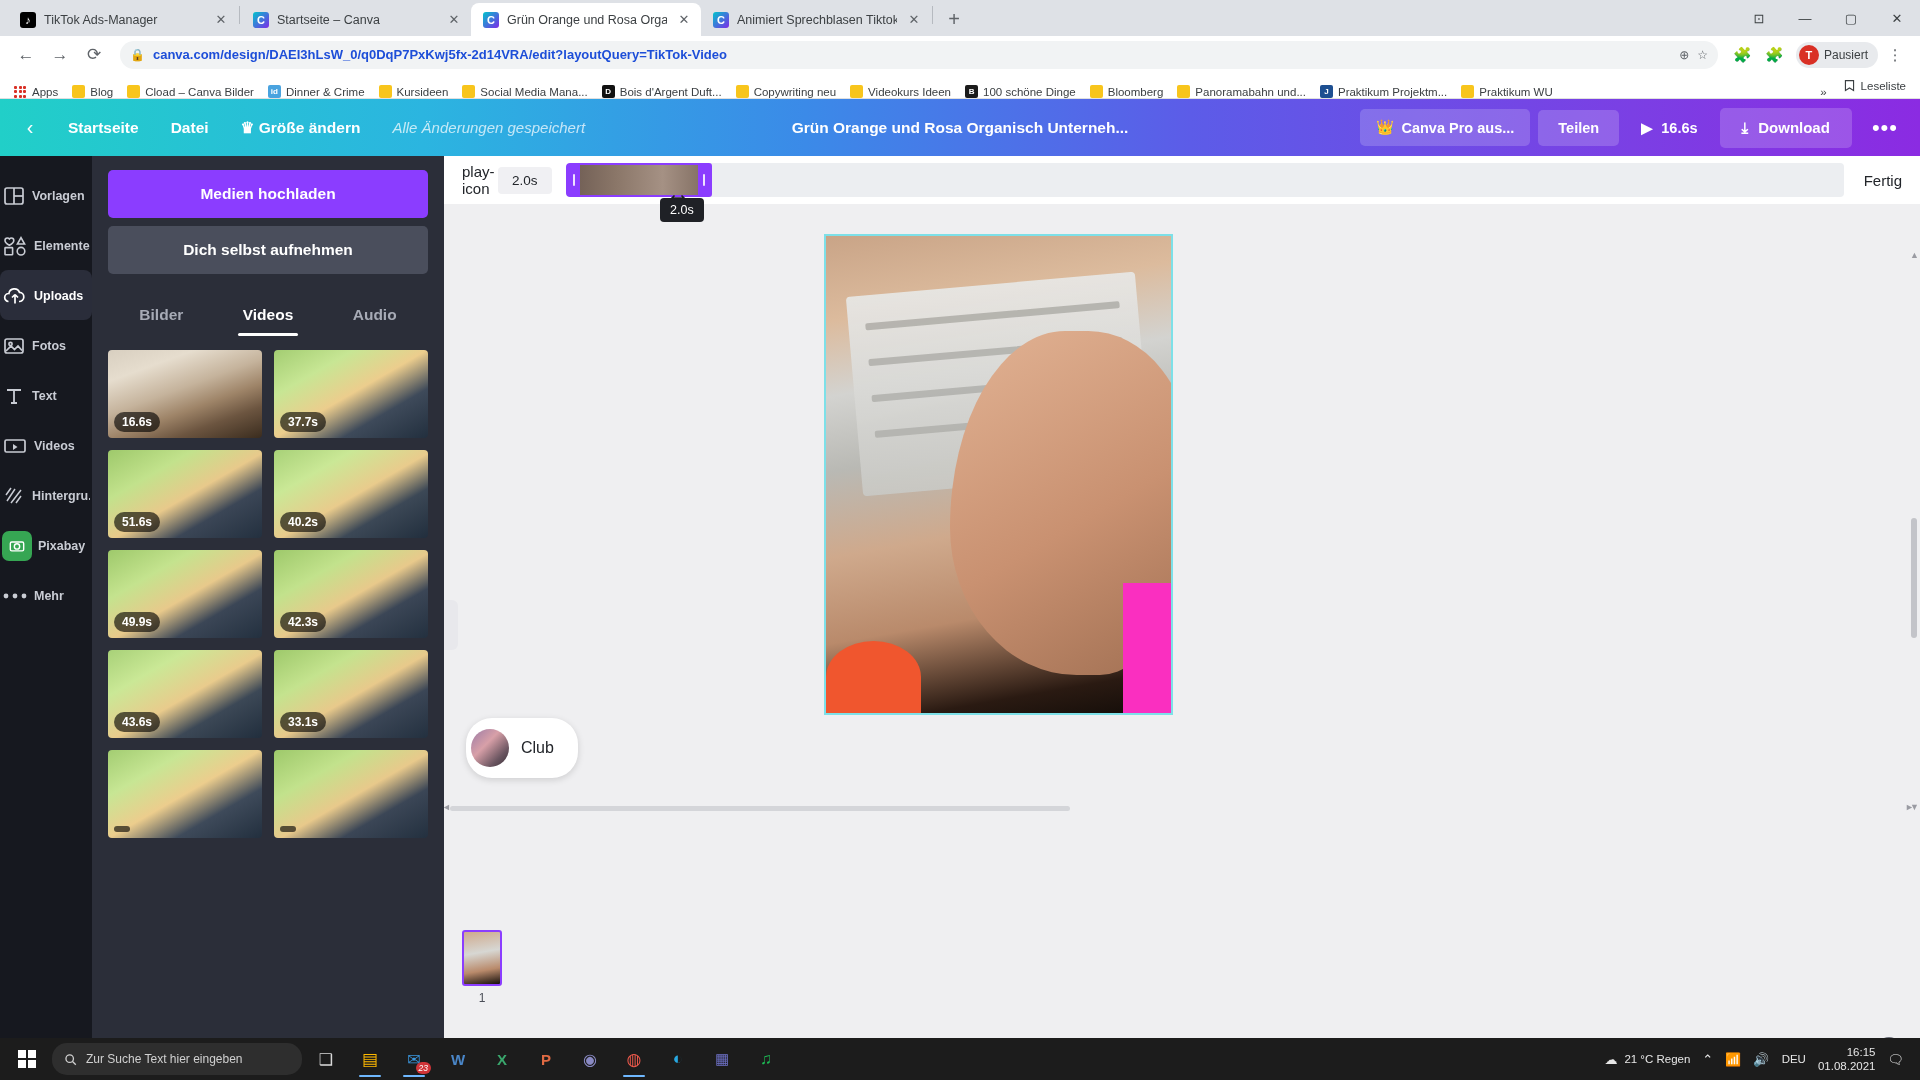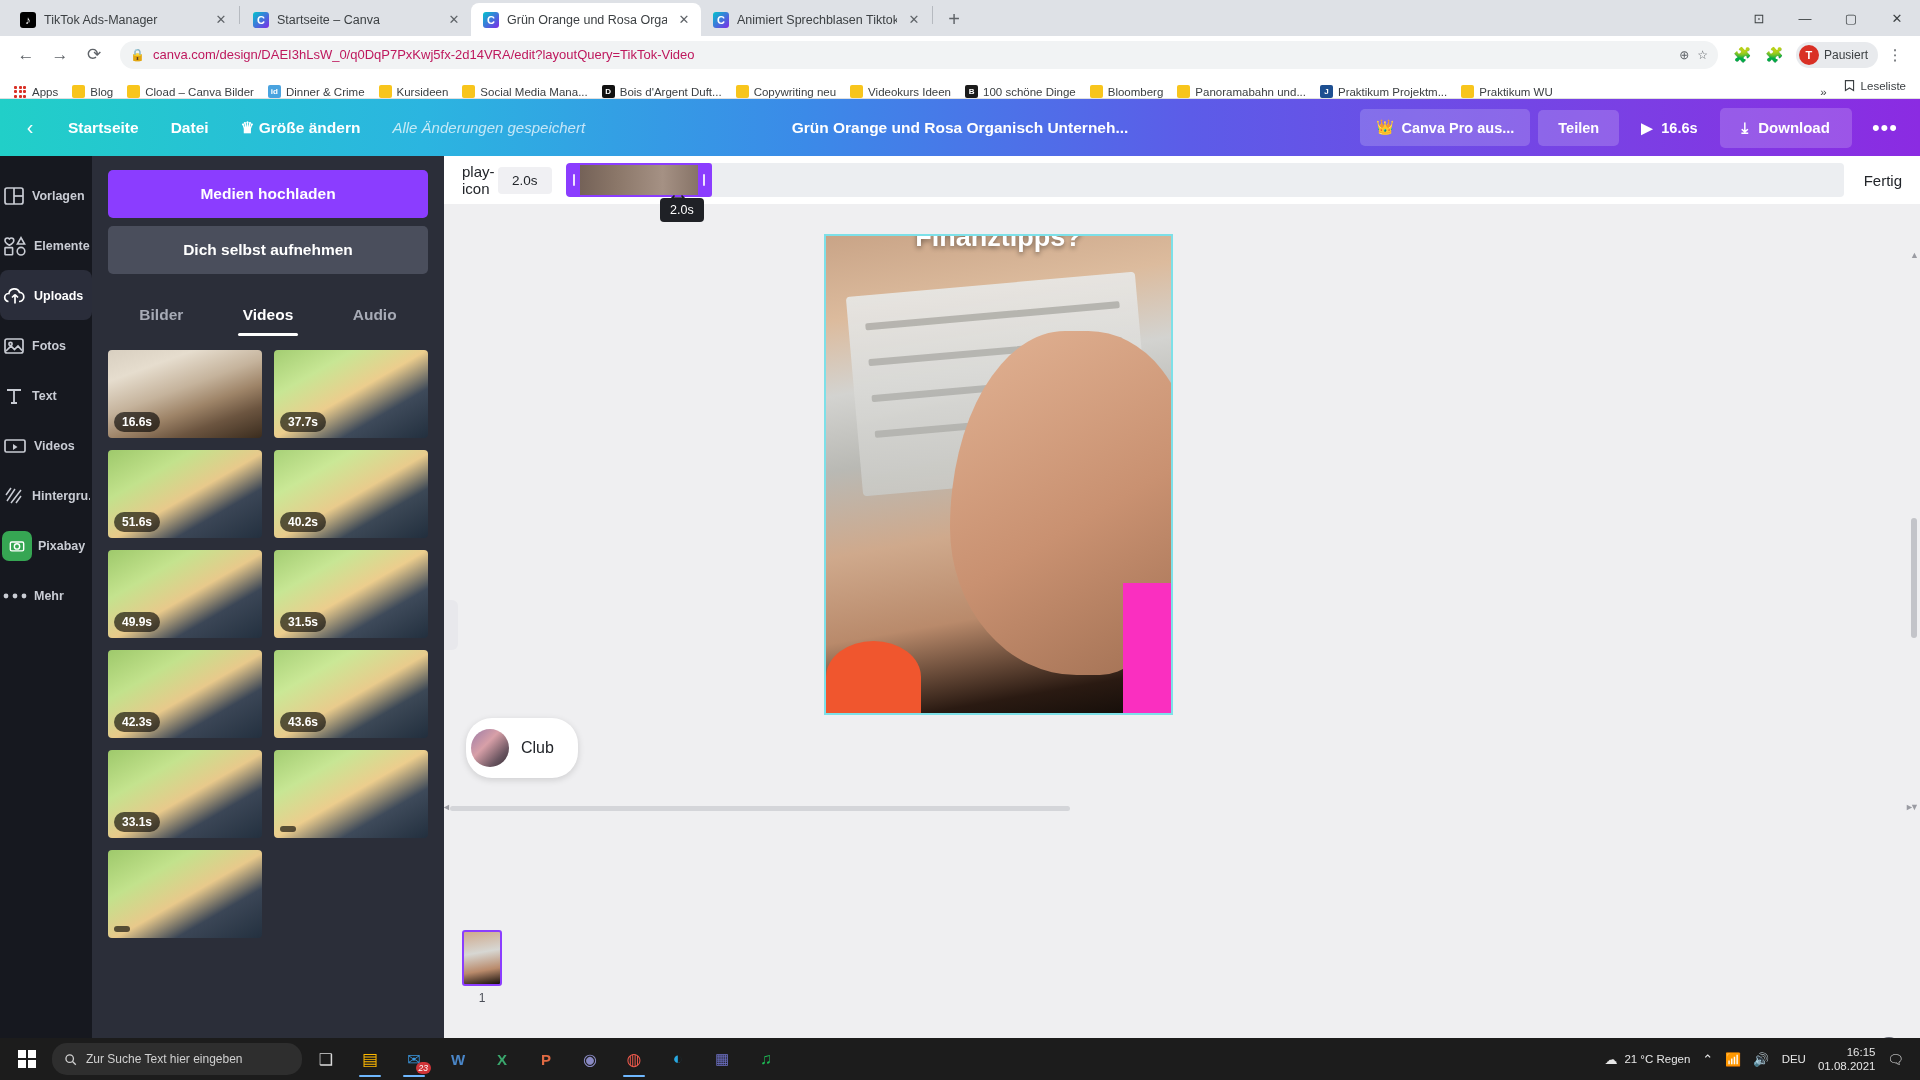--- a/index.html
+++ b/index.html
@@ -51,21 +51,21 @@
 
   .browser-toolbar {
     position: absolute; top: 36px; left: 0; width: 1920px; height: 37px;
     background: #fff; display: flex; align-items: center; padding: 0 10px; gap: 2px;
   }
   .nav-btn { width: 32px; height: 32px; border-radius: 50%; display: flex; align-items: center; justify-content: center; font-size: 17px; color: #5f6368; }
   .omnibox {
     flex: 1 1 auto; height: 28px; background: #f1f3f4; border-radius: 14px;
     display: flex; align-items: center; padding: 0 10px; gap: 8px; margin: 0 8px;
   }
-  .omnibox .url { font-size: 13px; color: #be185d; flex: 1 1 auto; white-space: nowrap; overflow: hidden; }
+  .omnibox .url { font-size: 13px; color: #1d4ed8; flex: 1 1 auto; white-space: nowrap; overflow: hidden; font-weight: bold; }
   .omni-ico { font-size: 12px; color: #5f6368; }
   .tb-ico { width: 30px; height: 30px; display: flex; align-items: center; justify-content: center; font-size: 15px; color: #5f6368; }
   .profile-pill {
     height: 26px; border-radius: 13px; background: #e8eaed; display: flex; align-items: center;
     gap: 5px; padding: 0 10px 0 3px; font-size: 12px; color: #3c4043; margin-left: 4px;
   }
   .profile-av { width: 20px; height: 20px; border-radius: 50%; background: #d93025; color: #fff;
     display:flex; align-items:center; justify-content:center; font-size: 11px; font-weight: bold; }
 
   .bookmarks-bar {
@@ -563,23 +563,20 @@
       </div>
       <div class="thumb" style="background:linear-gradient(150deg,#9ec96b 0%,#c2e28c 28%,#e8c98b 52%,#3b4656 72%,#23303f 100%)">
         <span class="dur">51.6s</span>
       </div>
       <div class="thumb" style="background:linear-gradient(150deg,#a8d178 0%,#cae896 26%,#e9cb8c 52%,#3c4856 72%,#212e3d 100%)">
         <span class="dur">40.2s</span>
       </div>
       <div class="thumb" style="background:linear-gradient(150deg,#9ec96b 0%,#c4e38e 28%,#e8c98b 52%,#3b4656 72%,#23303f 100%)">
         <span class="dur">49.9s</span>
       </div>
-      <div class="thumb" style="background:linear-gradient(150deg,#a3cd72 0%,#c7e694 26%,#eccd8d 50%,#3e4a5a 72%,#222f3e 100%)">
-        <span class="dur">31.5s</span>
-      </div>
       <div class="thumb" style="background:linear-gradient(150deg,#9ec96b 0%,#c2e28c 28%,#e8c98b 52%,#3b4656 72%,#23303f 100%)">
         <span class="dur">42.3s</span>
       </div>
       <div class="thumb" style="background:linear-gradient(150deg,#a8d178 0%,#cae896 26%,#e9cb8c 52%,#3c4856 72%,#212e3d 100%)">
         <span class="dur">43.6s</span>
       </div>
       <div class="thumb" style="background:linear-gradient(150deg,#9ec96b 0%,#c4e38e 28%,#e8c98b 52%,#3b4656 72%,#23303f 100%)">
         <span class="dur">33.1s</span>
       </div>
       <div class="thumb" style="background:linear-gradient(150deg,#a3cd72 0%,#c7e694 26%,#eccd8d 50%,#3e4a5a 72%,#222f3e 100%)">
@@ -618,21 +615,20 @@
           <div class="cv-kbd">
             <i style="top:14%"></i>
               <i style="top:32%"></i>
               <i style="top:50%"></i>
               <i style="top:68%"></i>
           </div>
           <div class="cv-hand"></div>
         </div>
         <div class="cv-orange"></div>
         <div class="cv-pink"></div>
-        <div class="cv-title">Finanztipps?</div>
       </div>
 
       <div class="club-pill">
         <span class="club-av"></span>
         <span class="club-name">Club</span>
       </div>
 
       <div class="scroll-v">
         <span class="sc-arrow" style="top:-8px;left:0">▲</span>
         <i></i>

